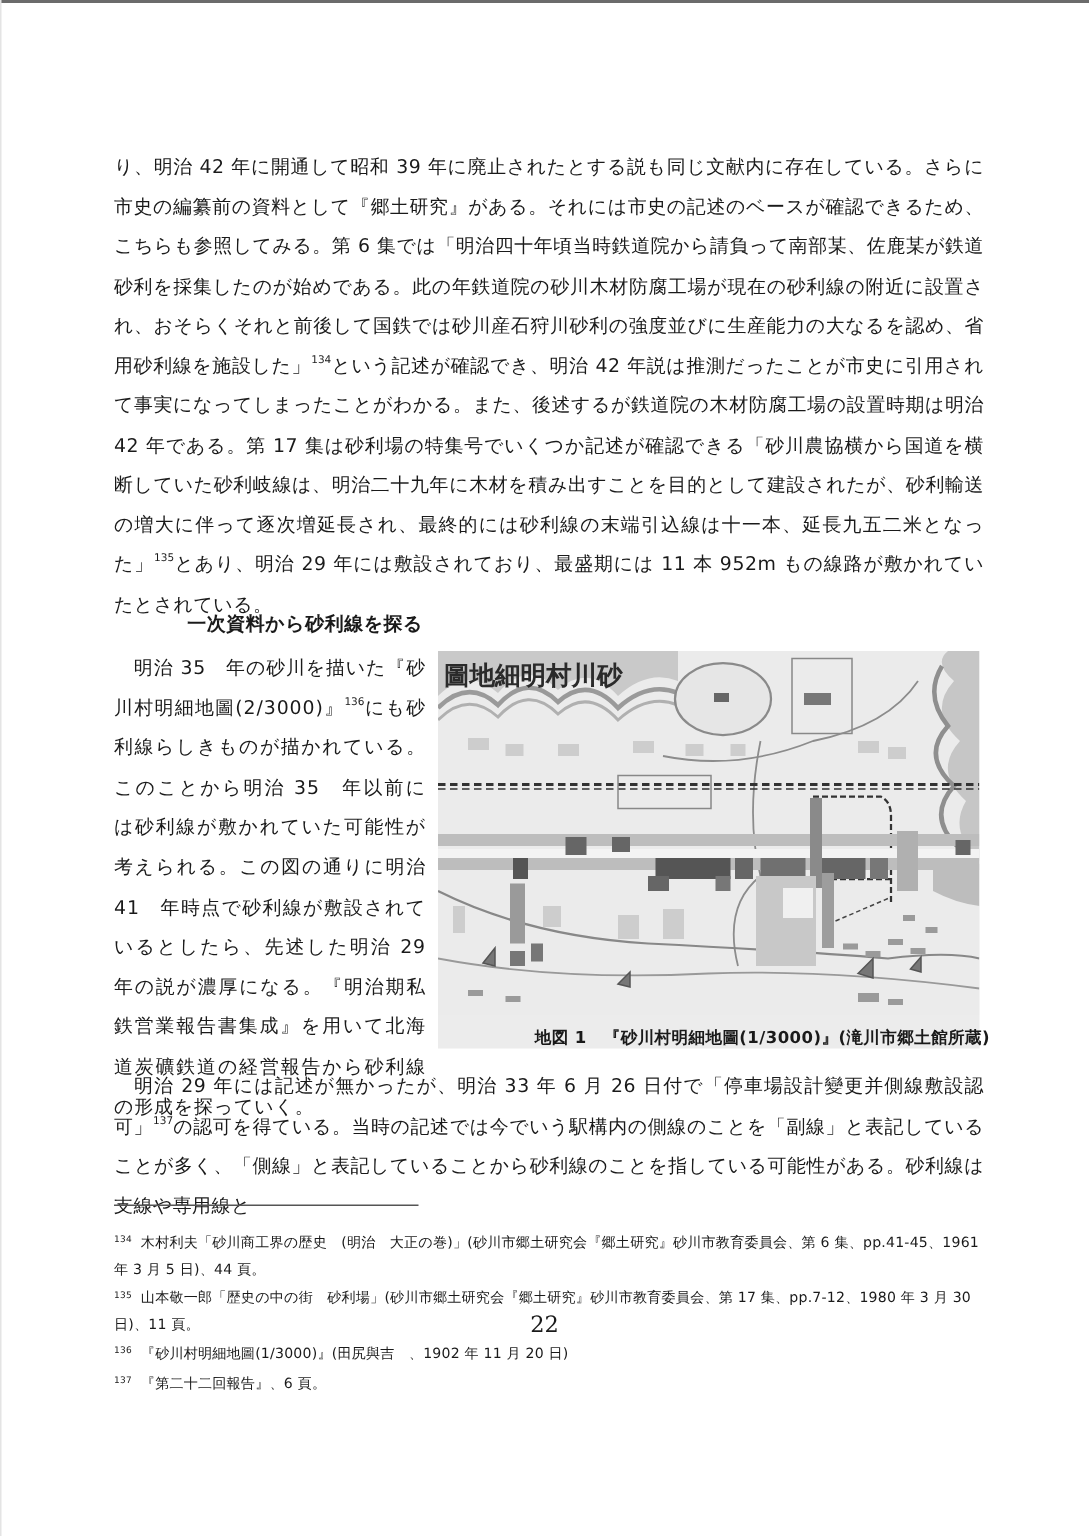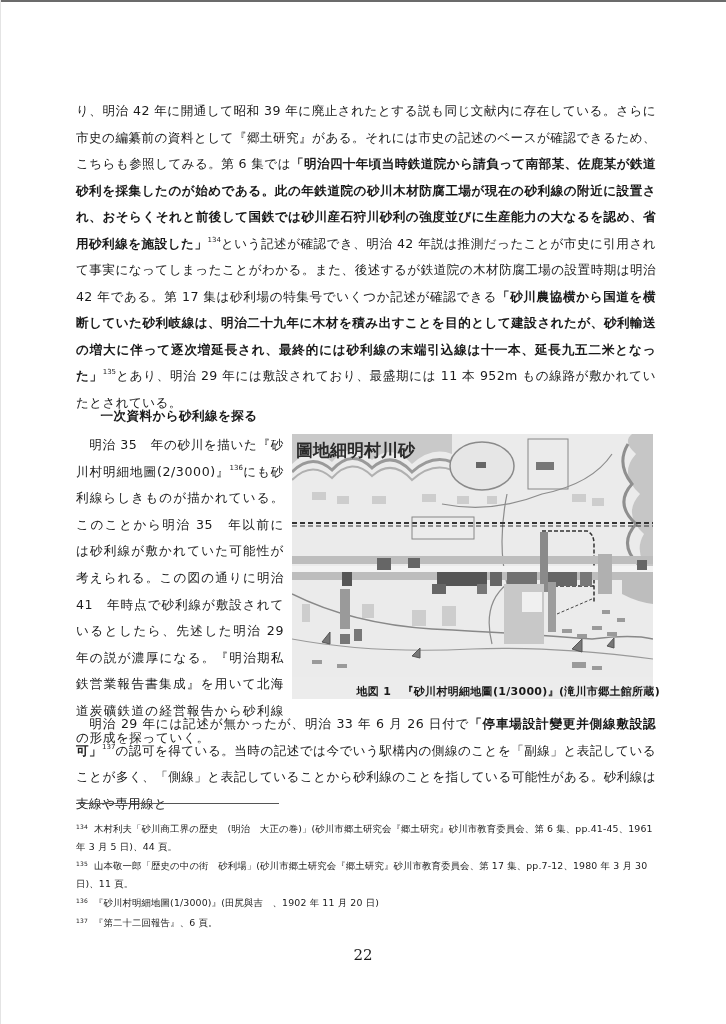--- a/index.html
+++ b/index.html
@@ -9,28 +9,28 @@
       color: #1a1a1a;
     }
     .top-rule { position: absolute; left: 0; top: 0; width: 726px; height: 2px; background: #6b6b6b; }
     .left-edge { position: absolute; left: 0; top: 0; width: 1px; height: 1024px; background: #e4e4e4; }
 
     .para {
       position: absolute; left: 76px; width: 580px;
       font-size: 12.6px; line-height: 26.5px; letter-spacing: 0.35px;
       text-align: justify; text-justify: inter-character;
     }
-    .para b { font-weight: bold; }
+    .para b { font-weight: normal; }
     sup.fn { font-size: 7px; vertical-align: 6px; line-height: 0; letter-spacing: 0; }
 
     #para1 { top: 98px; }
 
     .section-heading {
       position: absolute; left: 76px; width: 206px; top: 408px;
-      text-align: center; font-size: 12.6px; font-weight: bold; letter-spacing: 0.4px;
+      text-align: right; font-size: 12.6px; font-weight: bold; letter-spacing: 0.4px;
     }
     #para2 {
       position: absolute; left: 76px; width: 208px; top: 432px;
       font-size: 12.6px; line-height: 26.6px; letter-spacing: 0.6px;
       text-align: justify; text-justify: inter-character;
     }
 
     .figure {
       position: absolute; left: 292px; top: 434px; width: 361px; height: 265px;
       background: #ececec; overflow: hidden;
@@ -45,21 +45,21 @@
 
     .fn-rule { position: absolute; left: 76px; top: 803px; width: 203px; height: 1px; background: #555; }
     .footnotes {
       position: absolute; left: 76px; width: 584px; top: 818px;
       font-size: 9.4px; line-height: 17.6px; letter-spacing: 0.15px;
     }
     .footnote { margin: 0; }
     .footnote .fn-num { font-size: 6px; vertical-align: 3px; margin-right: 6px; }
 
     .page-number {
-      position: absolute; left: 0; width: 726px; top: 946px; text-align: center;
+      position: absolute; left: 0; width: 726px; top: 874px; text-align: center;
       font-family: "DejaVu Serif", "Liberation Serif", serif; font-size: 15px;
     }
   </style>
 </head>
 <body>
 
 <div class="top-rule"></div>
 <div class="left-edge"></div>
 
 <div class="para" id="para1"><span>り、明治 42 年に開通して昭和 39 年に廃止されたとする説も同じ文献内に存在している。さらに市史の編纂前の資料として『郷土研究』がある。それには市史の記述のベースが確認できるため、こちらも参照してみる。第 6 集では</span><b>「明治四十年頃当時鉄道院から請負って南部某、佐鹿某が鉄道砂利を採集したのが始めである。此の年鉄道院の砂川木材防腐工場が現在の砂利線の附近に設置され、おそらくそれと前後して国鉄では砂川産石狩川砂利の強度並びに生産能力の大なるを認め、省用砂利線を施設した」</b><sup class="fn">134</sup><span>という記述が確認でき、明治 42 年説は推測だったことが市史に引用されて事実になってしまったことがわかる。また、後述するが鉄道院の木材防腐工場の設置時期は明治 42 年である。第 17 集は砂利場の特集号でいくつか記述が確認できる</span><b>「砂川農協横から国道を横断していた砂利岐線は、明治二十九年に木材を積み出すことを目的として建設されたが、砂利輸送の増大に伴って逐次増延長され、最終的には砂利線の末端引込線は十一本、延長九五二米となった」</b><sup class="fn">135</sup><span>とあり、明治 29 年には敷設されており、最盛期には 11 本 952m もの線路が敷かれていたとされている。</span></div>

